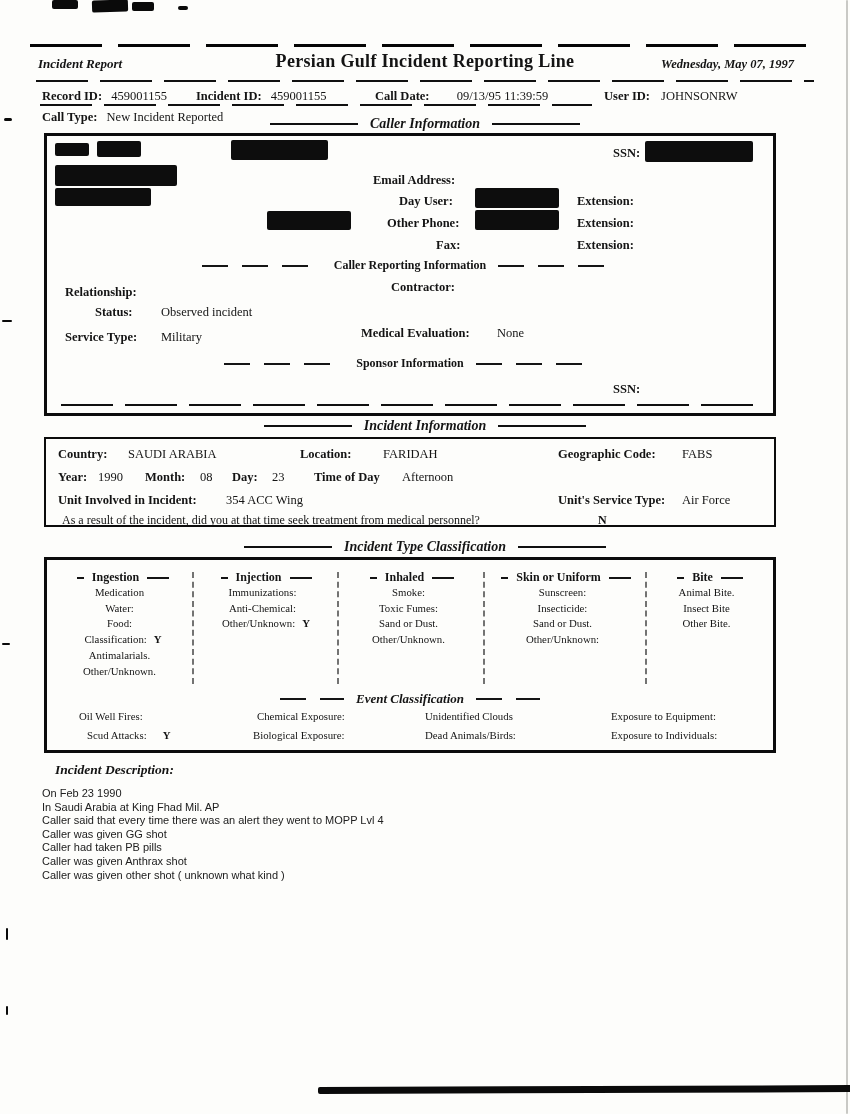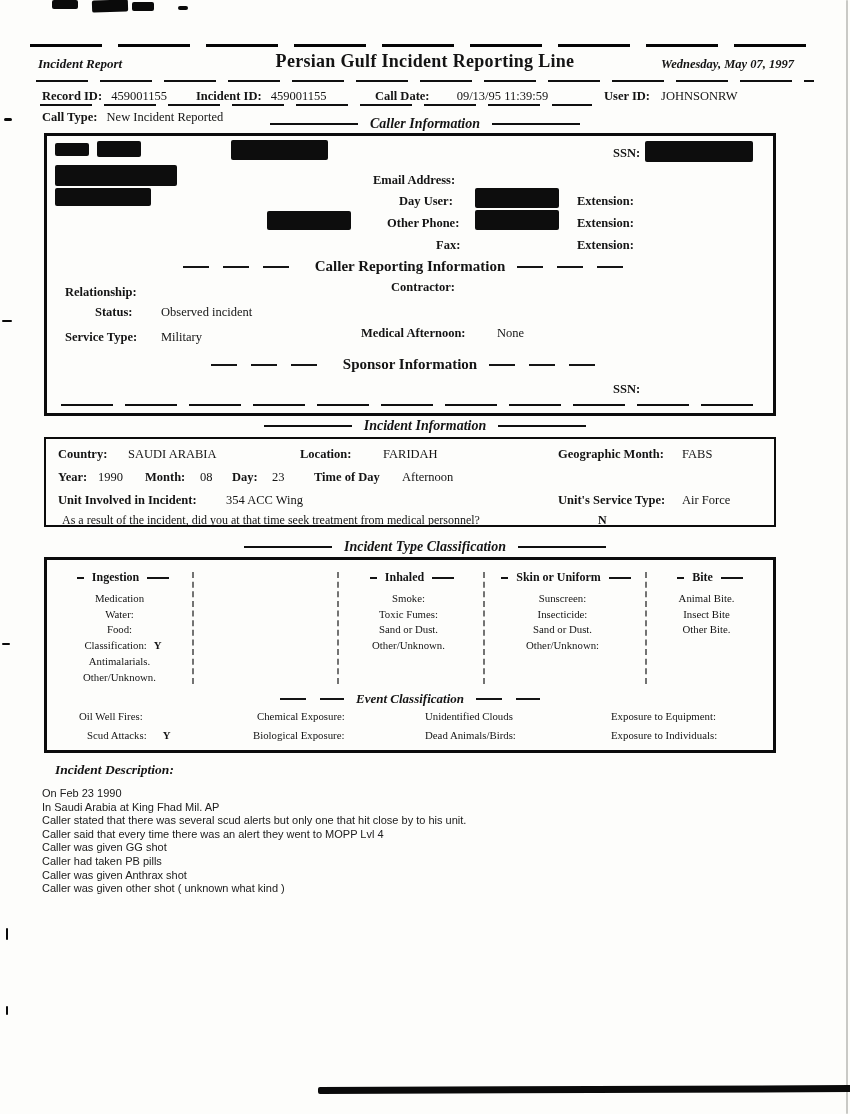--- a/index.html
+++ b/index.html
@@ -13,28 +13,28 @@
   .box{position:absolute;border:3px solid #0c0c0c}
   .box2{position:absolute;border:2.5px solid #0c0c0c}
   .brline{position:absolute;height:2px;
           background:repeating-linear-gradient(90deg,#101010 0 52px,rgba(0,0,0,0) 52px 64px)}
   .topline{position:absolute;height:3px;
           background:repeating-linear-gradient(90deg,#050505 0 72px,rgba(0,0,0,0) 72px 88px)}
   .sec-head{position:absolute;left:0;right:0;display:flex;align-items:center;justify-content:center;
             gap:12px;font-weight:bold;font-style:italic;font-size:14px}
   .sec-head::before,.sec-head::after{content:"";height:2px;background:#101010;width:88px}
   .sub-head{position:absolute;left:0;right:0;display:flex;align-items:center;justify-content:center;
-            gap:12px;font-weight:bold;font-size:15px}
+            gap:12px;font-weight:bold;font-size:12px}
   .sub-head::before,.sub-head::after{content:"";height:2px;width:120px;
             background:repeating-linear-gradient(90deg,#151515 0 26px,transparent 26px 40px)}
   .sub-head.italic-head{font-style:italic;font-size:13px}
   .sub-head.italic-head::before,.sub-head.italic-head::after{width:64px}
   .cl-col{position:absolute;text-align:center}
   .cl-head{font-weight:bold;font-size:12px;display:flex;align-items:center;justify-content:center;
-           gap:8px;margin-bottom:6px}
+           gap:8px;}
   .cl-head::before{content:"";width:7px;height:2px;background:#141414}
   .cl-head::after{content:"";width:22px;height:2px;background:#141414}
   .cl-item{font-size:10.8px;line-height:15.7px;white-space:nowrap}
   .cl-val{font-weight:bold;margin-left:7px}
   .ev-cell{position:absolute;font-size:10.8px;white-space:nowrap}
   .ev-val{font-weight:bold;margin-left:16px}
   .vsep{position:absolute;width:0;border-left:2px dashed #2a2a2a;opacity:.65}
   .smudge{position:absolute;background:#0a0a0a;border-radius:2px}
   .desc-line{font-family:"Liberation Sans",sans-serif;font-size:11px;line-height:13.6px;
              color:#202020;white-space:nowrap}
@@ -111,36 +111,36 @@
     <span class="abs b" style="left:530px;top:102px">Extension:</span>
 
     <div class="sub-head" style="top:122px">Caller Reporting Information</div>
 
     <span class="abs b" style="left:18px;top:149px">Relationship:</span>
     <span class="abs b" style="left:344px;top:144px">Contractor:</span>
     <span class="abs b" style="left:48px;top:169px">Status:</span>
     <span class="abs" style="left:114px;top:169px">Observed incident</span>
     <span class="abs b" style="left:18px;top:194px">Service Type:</span>
     <span class="abs" style="left:114px;top:194px">Military</span>
-    <span class="abs b" style="left:314px;top:190px">Medical Afternoon:</span>
+    <span class="abs b" style="left:314px;top:190px">Medical Evaluation:</span>
     <span class="abs" style="left:450px;top:190px">None</span>
 
     <div class="sub-head" style="top:220px">Sponsor Information</div>
     <span class="abs b" style="left:566px;top:246px">SSN:</span>
     <div class="brline" style="left:14px;top:268px;width:698px"></div>
   </div>
 
   <div class="sec-head" style="top:418px">Incident Information</div>
 
   <div class="box2" style="left:44px;top:437px;width:732px;height:90px">
     <span class="abs b" style="left:12px;top:8px">Country:</span>
     <span class="abs" style="left:82px;top:8px">SAUDI ARABIA</span>
     <span class="abs b" style="left:254px;top:8px">Location:</span>
     <span class="abs" style="left:337px;top:8px">FARIDAH</span>
-    <span class="abs b" style="left:512px;top:8px">Geographic Month:</span>
+    <span class="abs b" style="left:512px;top:8px">Geographic Code:</span>
     <span class="abs" style="left:636px;top:8px">FABS</span>
 
     <span class="abs b" style="left:12px;top:31px">Year:</span>
     <span class="abs" style="left:52px;top:31px">1990</span>
     <span class="abs b" style="left:99px;top:31px">Month:</span>
     <span class="abs" style="left:154px;top:31px">08</span>
     <span class="abs b" style="left:186px;top:31px">Day:</span>
     <span class="abs" style="left:226px;top:31px">23</span>
     <span class="abs b" style="left:268px;top:31px">Time of Day</span>
     <span class="abs" style="left:356px;top:31px">Afternoon</span>
@@ -166,20 +166,26 @@
     <div class="cl-col" style="left:8px;top:10px;width:136px">
       <div class="cl-head">Ingestion</div>
       <div class="cl-item"><span>Medication</span><span class="cl-val"></span></div>
       <div class="cl-item"><span>Water:</span><span class="cl-val"></span></div>
       <div class="cl-item"><span>Food:</span><span class="cl-val"></span></div>
       <div class="cl-item"><span>Classification:</span><span class="cl-val">Y</span></div>
       <div class="cl-item"><span>Antimalarials.</span><span class="cl-val"></span></div>
       <div class="cl-item"><span>Other/Unknown.</span><span class="cl-val"></span></div>
     </div>
 
+    <div class="cl-col" style="left:150px;top:10px;width:138px">
+      <div class="cl-head">Injection</div>
+      <div class="cl-item"><span>Immunizations:</span><span class="cl-val"></span></div>
+      <div class="cl-item"><span>Anti-Chemical:</span><span class="cl-val"></span></div>
+      <div class="cl-item"><span>Other/Unknown:</span><span class="cl-val">Y</span></div>
+    </div>
 
     <div class="cl-col" style="left:294px;top:10px;width:142px">
       <div class="cl-head">Inhaled</div>
       <div class="cl-item"><span>Smoke:</span><span class="cl-val"></span></div>
       <div class="cl-item"><span>Toxic Fumes:</span><span class="cl-val"></span></div>
       <div class="cl-item"><span>Sand or Dust.</span><span class="cl-val"></span></div>
       <div class="cl-item"><span>Other/Unknown.</span><span class="cl-val"></span></div>
     </div>
 
     <div class="cl-col" style="left:440px;top:10px;width:158px">
@@ -207,21 +213,20 @@
     <div class="ev-cell" style="left:40px;top:169px"><span>Scud Attacks:</span><span class="ev-val">Y</span></div>
     <div class="ev-cell" style="left:206px;top:169px"><span>Biological Exposure:</span><span class="ev-val"></span></div>
     <div class="ev-cell" style="left:378px;top:169px"><span>Dead Animals/Birds:</span><span class="ev-val"></span></div>
     <div class="ev-cell" style="left:564px;top:169px"><span>Exposure to Individuals:</span><span class="ev-val"></span></div>
   </div>
 
   <span class="abs b it" style="left:55px;top:762px;font-size:13.5px">Incident Description:</span>
   <div style="position:absolute;left:42px;top:787px;width:640px">
     <div class="desc-line">On Feb 23 1990</div>
     <div class="desc-line">In Saudi Arabia at King Fhad Mil. AP</div>
-    <div class="desc-line">Caller stated that there was several scud alerts but only one that hit close by to his unit.</div>
     <div class="desc-line">Caller said that every time there was an alert they went to MOPP Lvl 4</div>
     <div class="desc-line">Caller was given GG shot</div>
     <div class="desc-line">Caller had taken PB pills</div>
     <div class="desc-line">Caller was given Anthrax shot</div>
     <div class="desc-line">Caller was given other shot ( unknown what kind )</div>
   </div>
 
   <div class="smudge" style="left:318px;top:1086px;width:534px;height:7px;transform:rotate(-0.2deg)"></div>
 
 </div>

